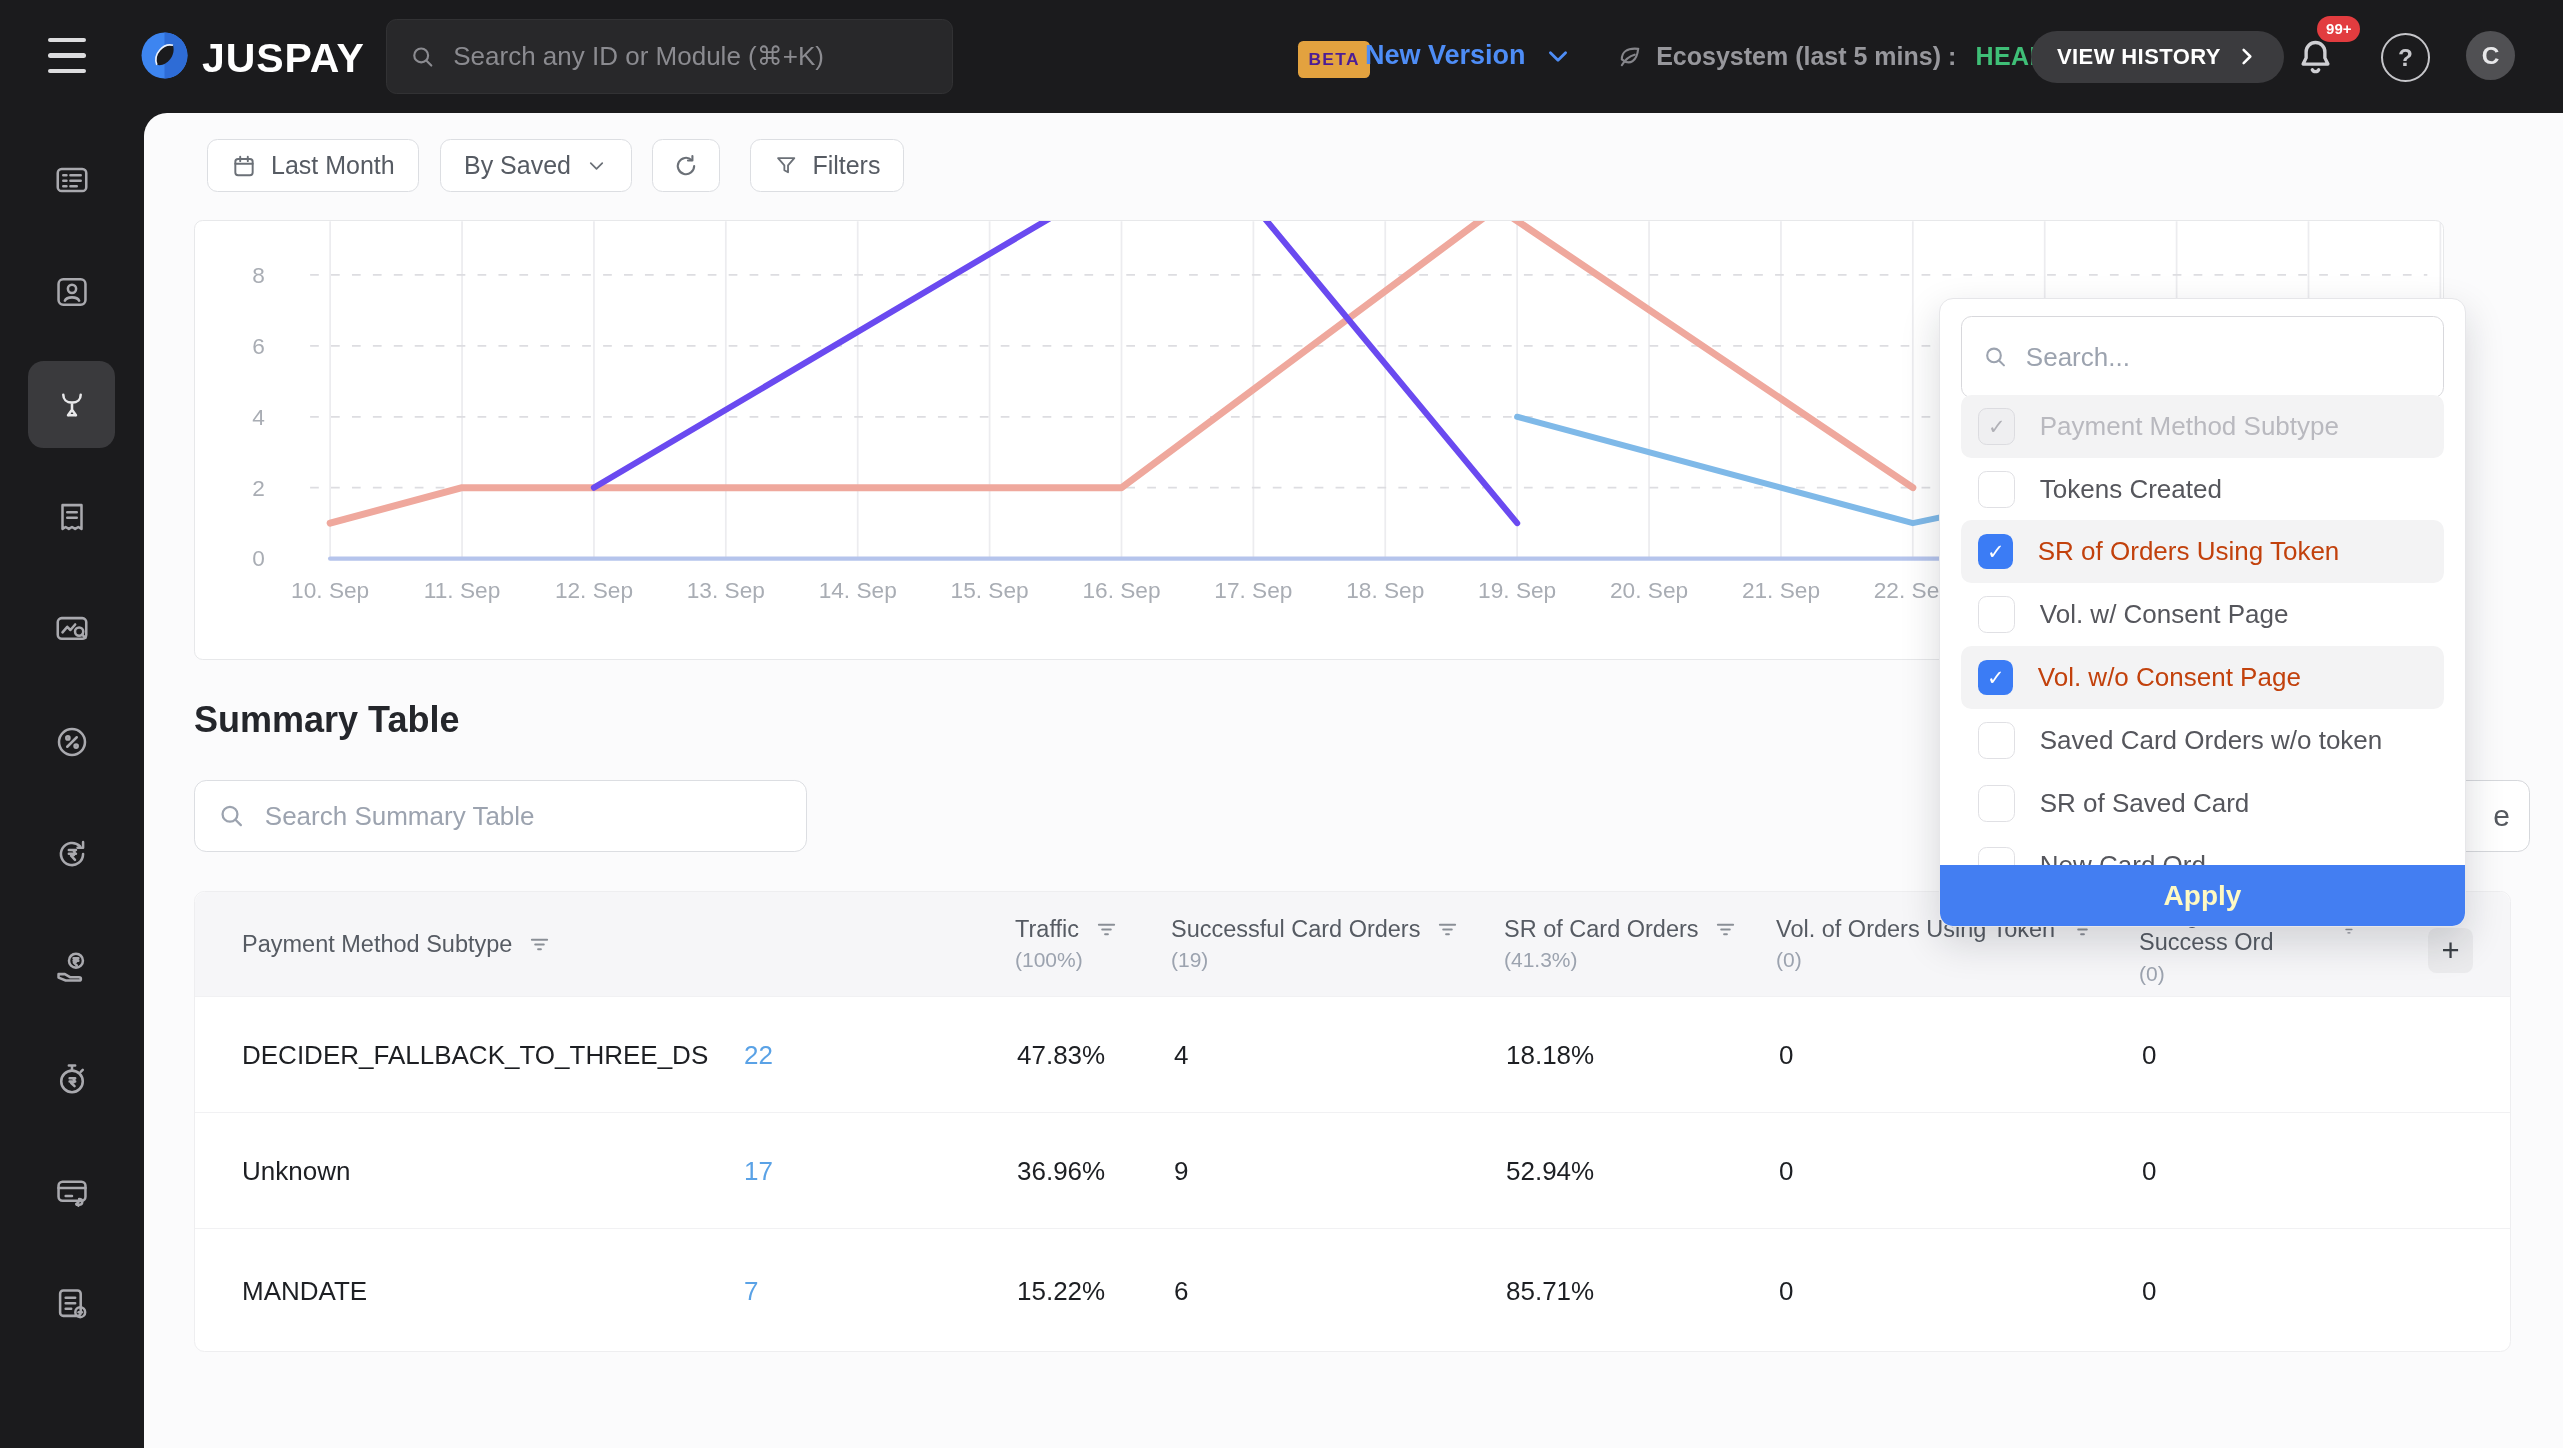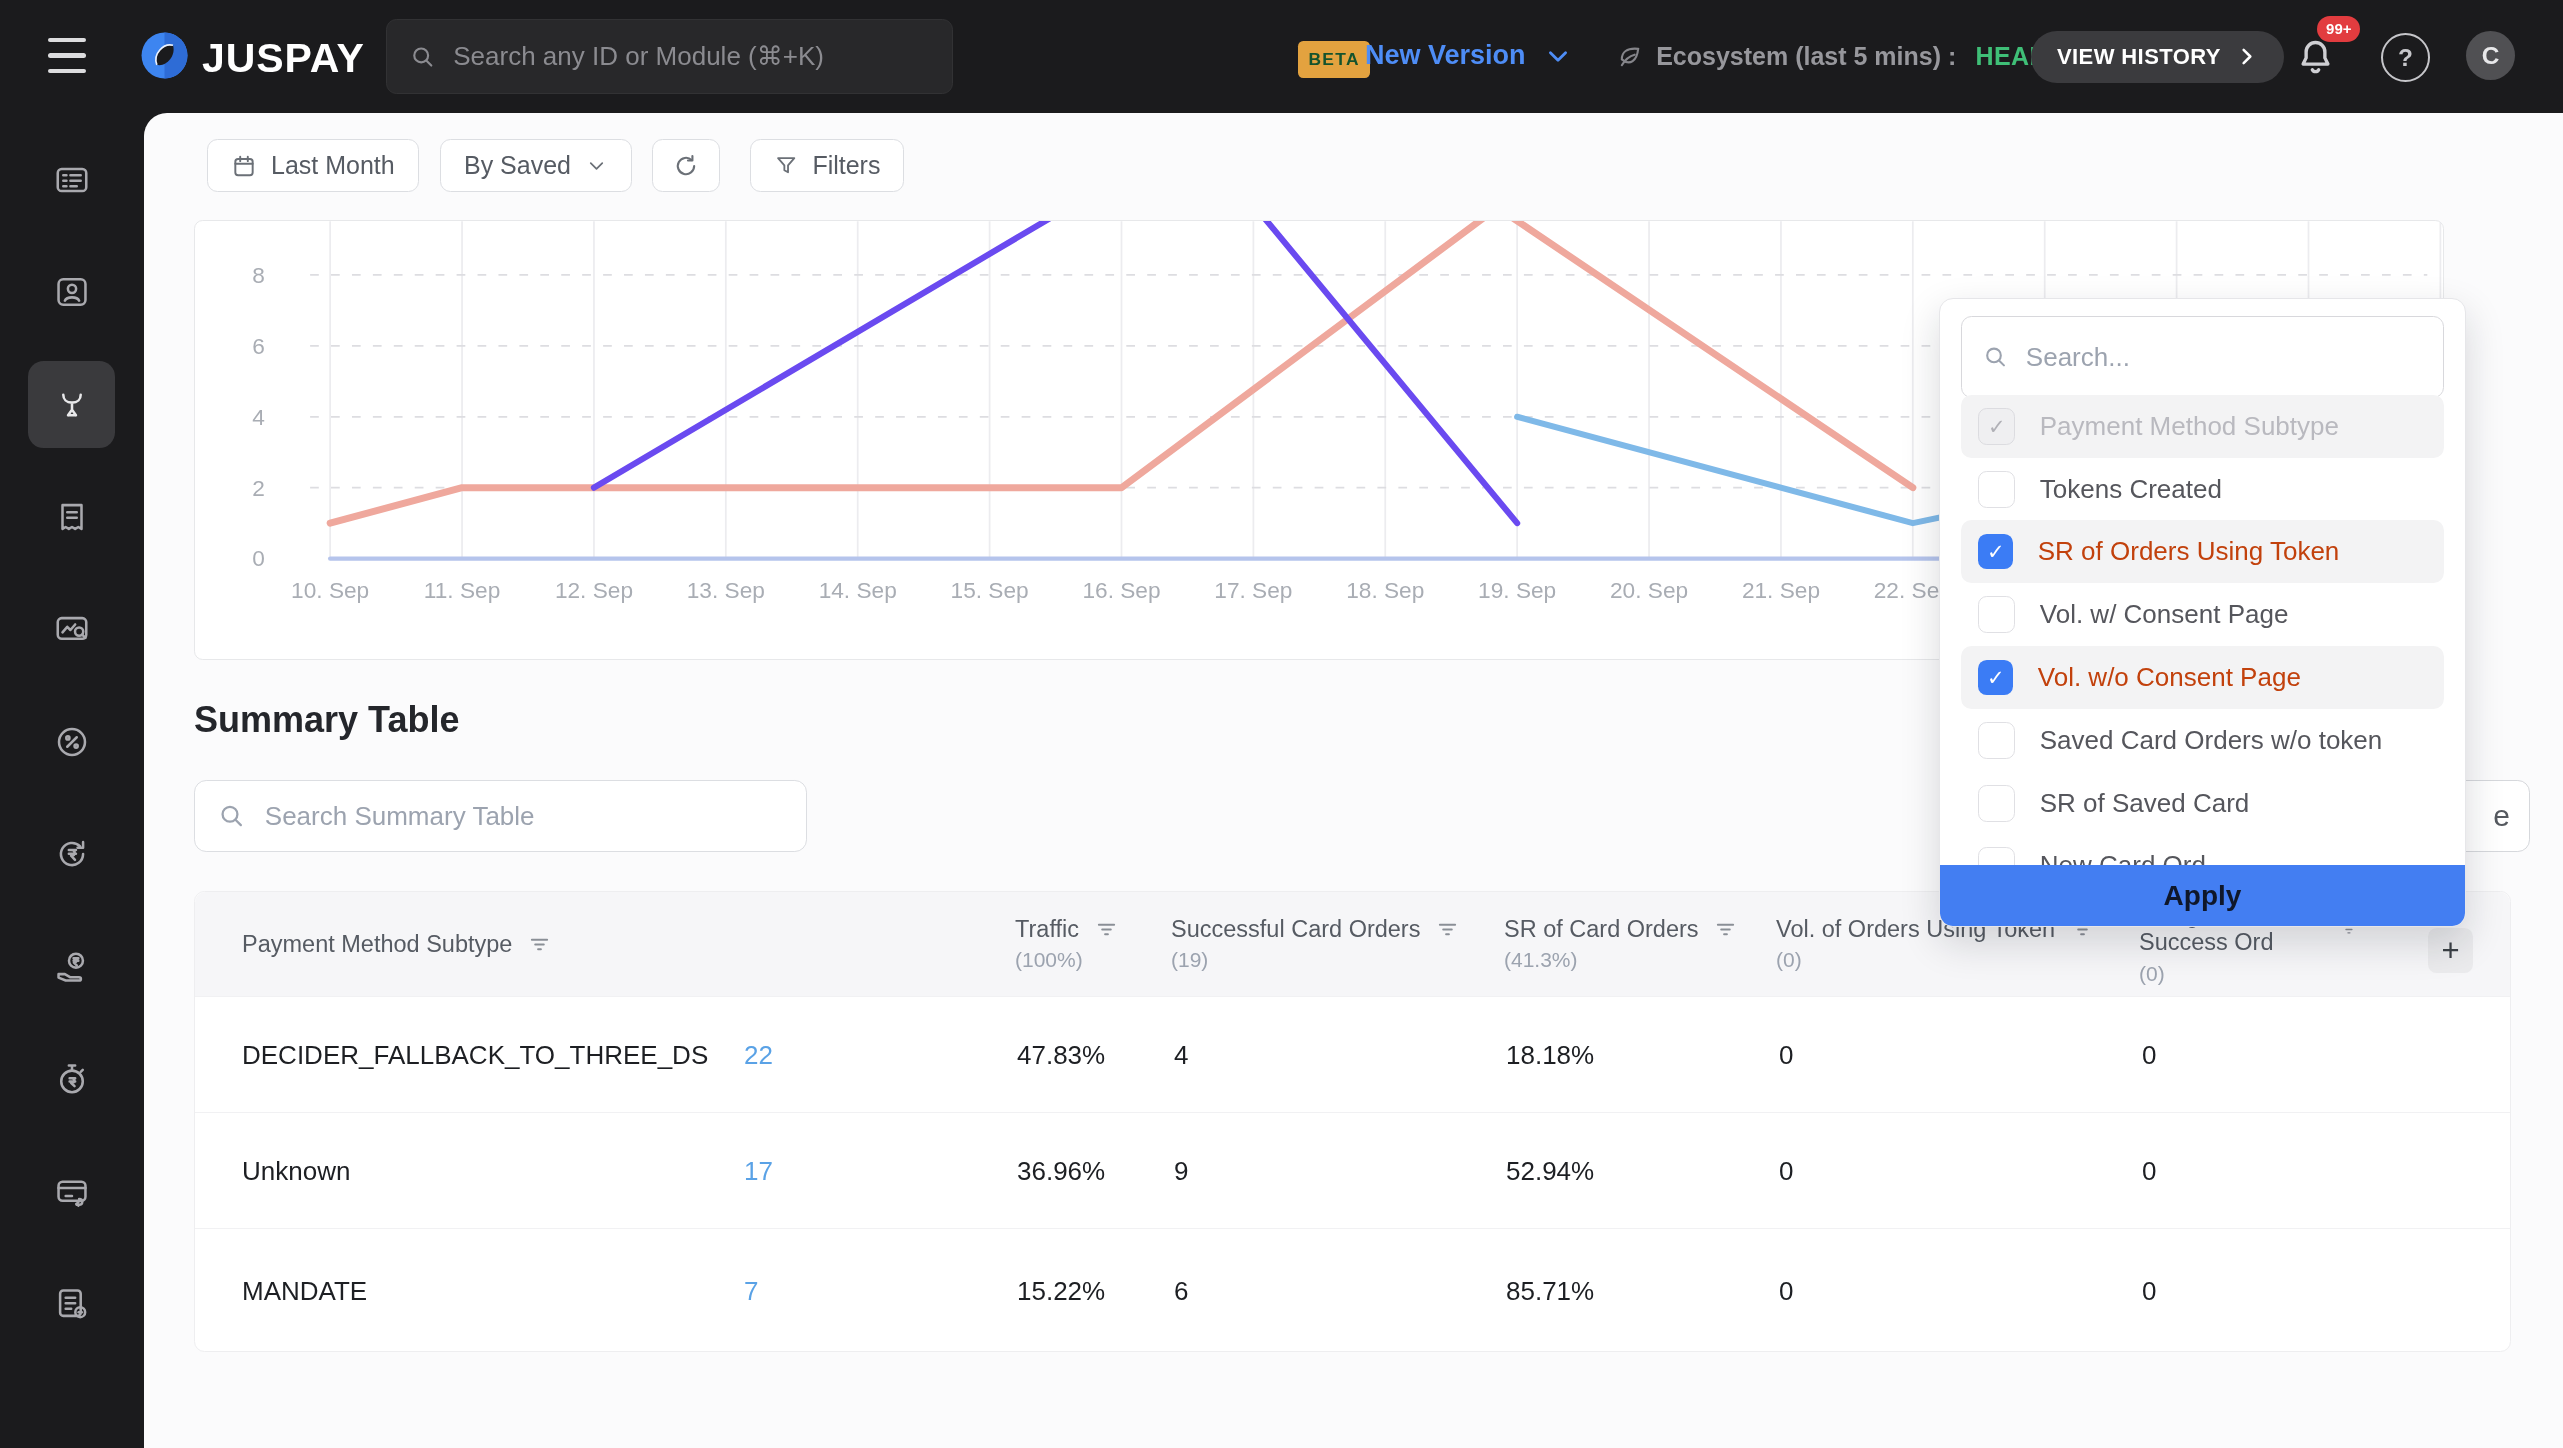--- a/index.html
+++ b/index.html
@@ -6,21 +6,21 @@
   body{width:2563px;height:1449px;background:#1b1b1d;font-family:"Liberation Sans","DejaVu Sans",sans-serif;overflow:hidden;position:relative;-webkit-font-smoothing:antialiased}
   
   #topbar{position:absolute;left:0;top:0;width:2563px;height:113px;background:#1b1b1d;z-index:30}
   #hamburger{position:absolute;left:48px;top:38px;width:38px;height:35px;display:flex;flex-direction:column;justify-content:space-between;cursor:pointer}
   #hamburger span{display:block;height:4.4px;border-radius:2.6px;background:#dcdcde}
   #logo-mark{position:absolute;left:139px;top:30px}
   #logo-text{position:absolute;left:202px;top:35px;font-size:41px;font-weight:800;color:#fff;letter-spacing:0.9px}
   #topbar-search{position:absolute;left:386px;top:19px;width:519px;height:73px;background:#28282a;border:0.9px solid #323234;border-radius:10.5px;display:flex;align-items:center;padding:0 23px;gap:15.7px}
   #topbar-search input{background:transparent;border:none;outline:none;color:#cfcfd3;font-size:26px;width:100%;font-family:inherit}
   #topbar-search input::placeholder{color:#8b8b90}
-  #beta-badge{position:absolute;left:1298px;top:41px;background:#e3a23f;color:#14532d;font-size:17.4px;font-weight:700;letter-spacing:1.3px;padding:7.8px 10.5px;border-radius:5.2px}
+  #beta-badge{position:absolute;left:1298px;top:41px;background:#e3a23f;color:#4c1d95;font-size:17.4px;font-weight:700;letter-spacing:1.3px;padding:7.8px 10.5px;border-radius:5.2px}
   #new-version{position:absolute;left:1365px;top:40px;color:#4e8df6;font-size:27px;font-weight:600;display:flex;align-items:center;gap:19px;cursor:pointer}
   #eco-wrap{position:absolute;left:1616px;top:42px;display:flex;align-items:center;gap:12.2px}
   #eco-label{color:#97979c;font-size:25px;font-weight:600}
   #eco-status{color:#3fbf77;font-size:25px;font-weight:700;letter-spacing:0.4px;margin-left:7px}
   #view-history{position:absolute;left:2031px;top:30.5px;height:52px;background:#3b3b3e;border-radius:871px;display:flex;align-items:center;gap:14px;padding:0 26px;color:#fff;font-size:22px;font-weight:700;letter-spacing:0.4px;cursor:pointer}
   #bell-wrap{position:absolute;left:2293px;top:35px;width:51px;height:51px;cursor:pointer}
   #bell-badge{position:absolute;left:24.4px;top:-19px;background:#e23c3f;color:#fff;font-size:15px;font-weight:700;padding:4.4px 8.7px;border-radius:871px}
   #help-btn{position:absolute;left:2381px;top:33px;width:45px;height:45px;border:2.6px solid #c6c6ca;border-radius:50%;color:#c6c6ca;font-size:24.4px;font-weight:700;display:flex;align-items:center;justify-content:center;cursor:pointer}
   #avatar{position:absolute;left:2466px;top:31px;width:49px;height:49px;border-radius:50%;background:#505053;color:#e8e8ea;font-size:24.4px;font-weight:600;display:flex;align-items:center;justify-content:center;cursor:pointer}
   
@@ -60,21 +60,21 @@
   #panel-search input::placeholder{color:#9ca3af}
   .dd-item{position:absolute;left:21px;right:21px;height:63px;display:flex;align-items:center;gap:24.4px;padding:0 17.4px;border-radius:10.5px;cursor:pointer}
   .dd-item.hl{background:#f3f3f4}
   .dd-check{width:35px;height:35px;border-radius:8.7px;flex:0 0 auto;display:flex;align-items:center;justify-content:center;font-size:21px;font-weight:700}
   .dd-check.on{background:#3b7cf5;color:#fff}
   .dd-check.off{background:#fff;border:1.7px solid #e0e0e4}
   .dd-check.dis{background:#efeff1;border:1.7px solid #dcdce0;color:#b0b0b6}
   .dd-label{font-size:26px;color:#55565c;white-space:nowrap}
   .dd-label.on{color:#c2410c}
   .dd-label.dis{color:#b9b9bf}
-  #apply-btn{position:absolute;left:0;right:0;bottom:0;height:61px;background:#437ef2;color:#0f172a;font-size:28px;font-weight:600;display:flex;align-items:center;justify-content:center;border-radius:0 0 12.2px 12.2px;cursor:pointer}
+  #apply-btn{position:absolute;left:0;right:0;bottom:0;height:61px;background:#437ef2;color:#fef9c3;font-size:28px;font-weight:600;display:flex;align-items:center;justify-content:center;border-radius:0 0 12.2px 12.2px;cursor:pointer}
 </style>
 </head>
 <body>
 
 <div id="topbar">
   <div id="hamburger">
       <span></span>
       <span></span>
       <span></span>
     </div>

